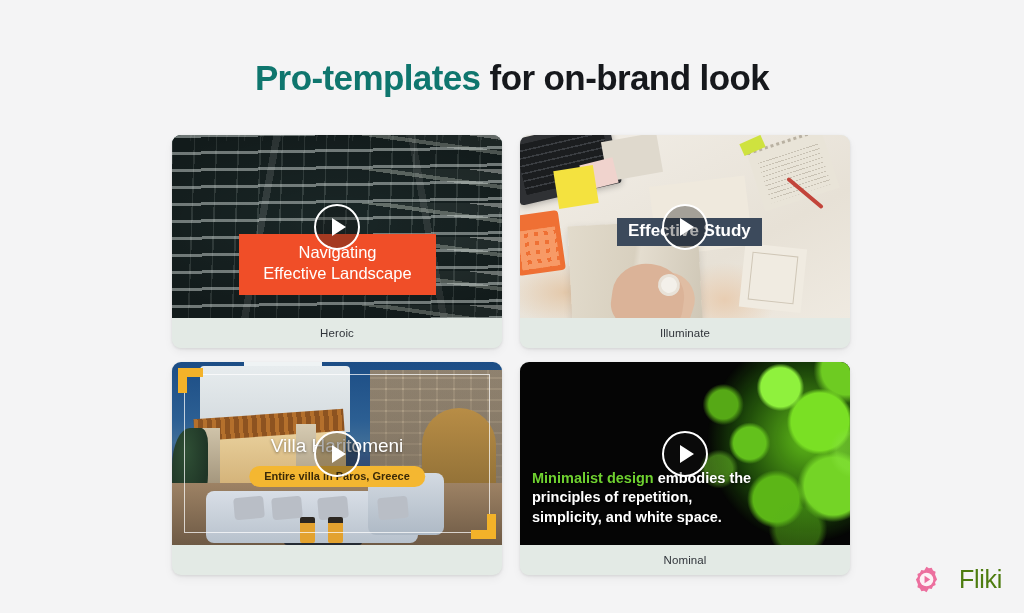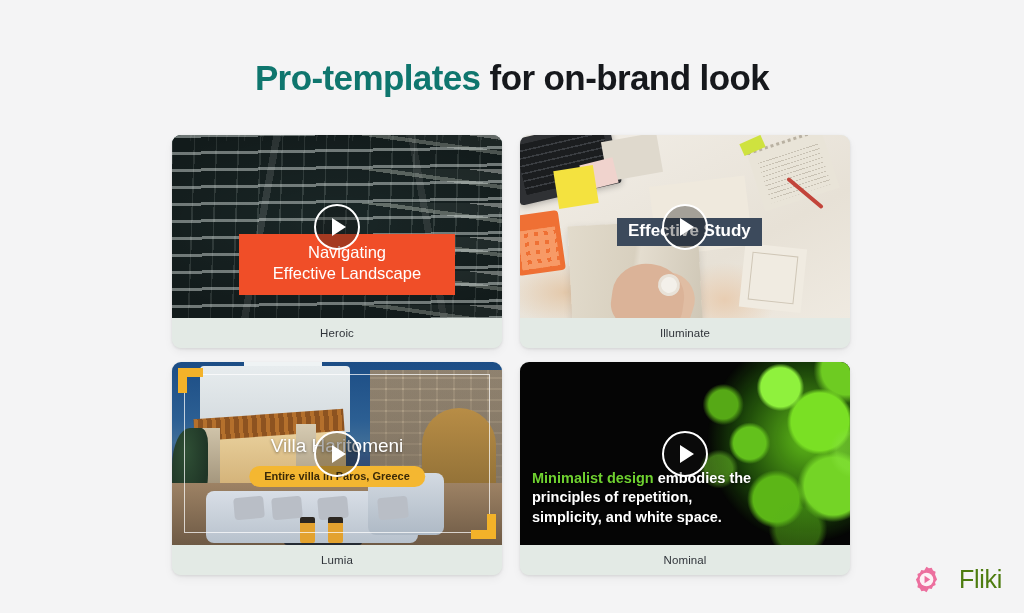--- a/index.html
+++ b/index.html
@@ -113,21 +113,21 @@
     content: "";
     position: absolute; inset: 0;
     background:
       repeating-linear-gradient(179deg, rgba(225,233,230,0.45) 0 3px, transparent 3px 17px),
       radial-gradient(ellipse 70% 55% at 50% 48%, rgba(0,0,0,0.10), rgba(0,0,0,0.38) 100%);
   }
   .banner-orange {
     position: absolute;
     left: 67px;
     top: 99px;
-    width: 216px;
+    width: 197px;
     background: #f04e28;
     color: #ffffff;
     text-align: center;
     padding: 8px 6px 11px;
     font-size: 16.5px;
     line-height: 1.28;
     z-index: 5;
   }
 
   
@@ -546,21 +546,20 @@
       </div>
       <div class="lum-frame"></div>
       <div class="corner-bracket corner-tl"></div>
       <div class="corner-bracket corner-br"></div>
       <div class="lumia-title">Villa Haritomeni</div>
       <div class="lumia-pill">Entire villa in Paros, Greece</div>
       <div class="play-btn">
         <span class="tri"></span>
       </div>
     </div>
-    <div class="card-label">Lumia</div>
   </div>
 
   <div class="template-card">
     <div class="card-media">
       <div class="bg-nominal">
         <div class="nom-ink"></div>
       </div>
       <div class="nominal-text">
         <div><span class="hl">Minimalist design</span><span> embodies the</span></div>
         <div>principles of repetition,</div>

